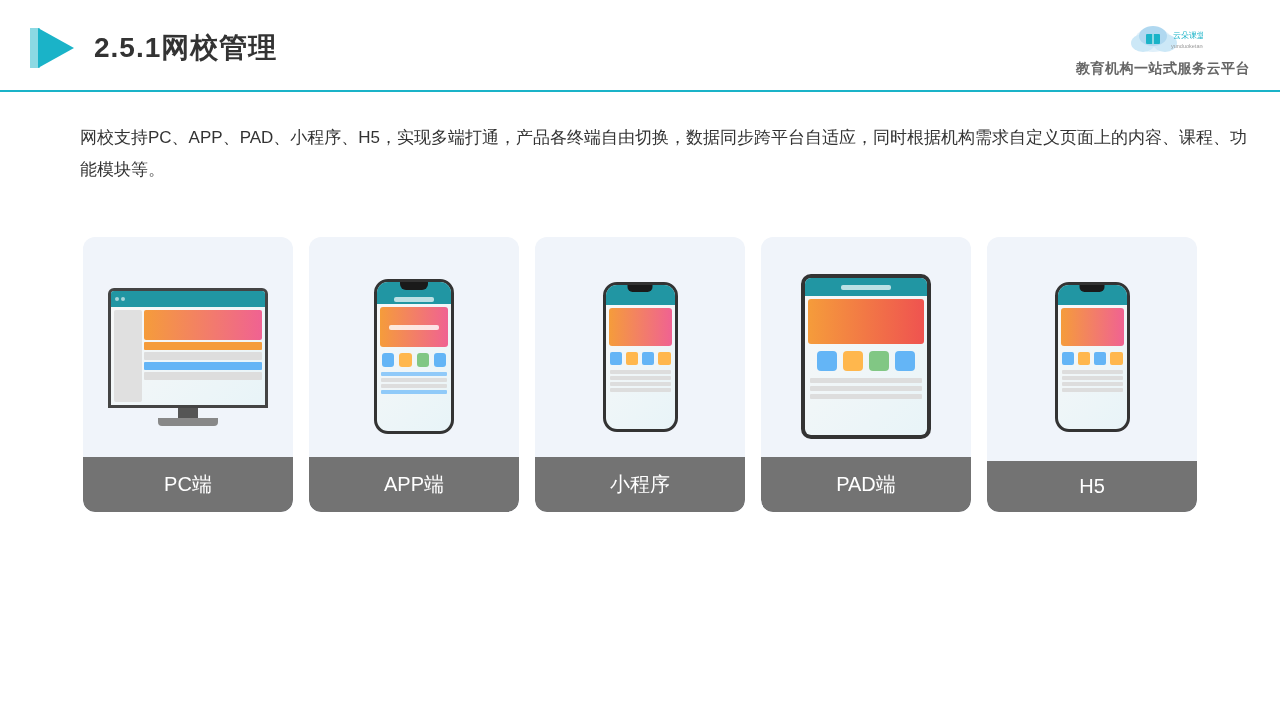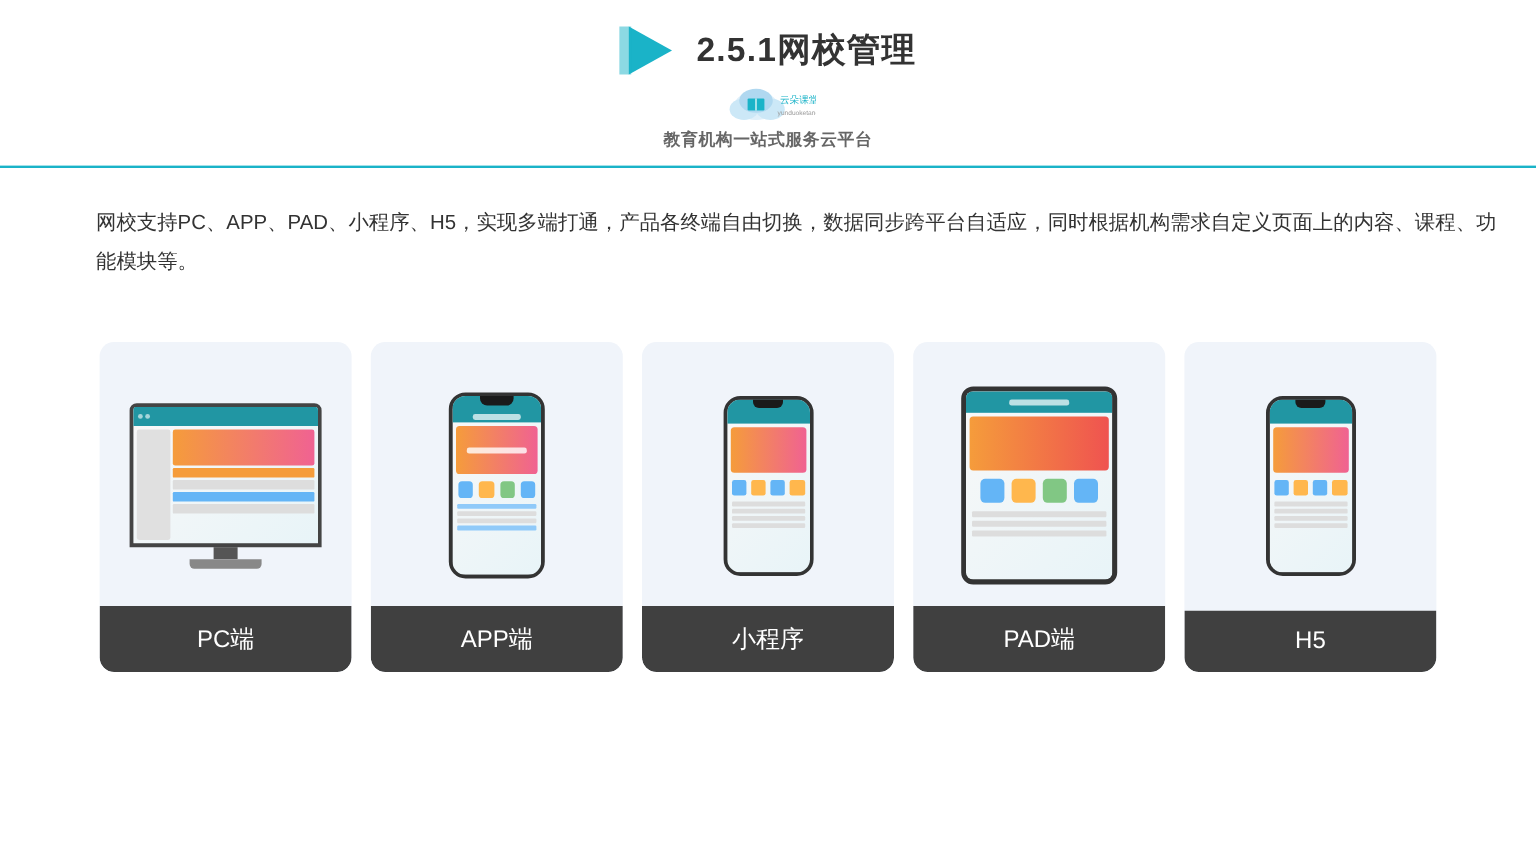--- a/index.html
+++ b/index.html
@@ -12,21 +12,20 @@
       position: relative;
     }
 
     
     .header {
       display: flex;
       align-items: center;
       justify-content: space-between;
       padding: 18px 30px 12px 30px;
       border-bottom: 2px solid #1ab3c8;
-      flex-direction: column;
     }
     .header-left {
       display: flex;
       align-items: center;
       gap: 16px;
     }
     .play-icon {
       width: 48px;
       height: 48px;
     }
@@ -86,21 +85,21 @@
       width: 100%;
       height: 200px;
       display: flex;
       align-items: center;
       justify-content: center;
       padding: 10px;
     }
 
     .card-label {
       width: 100%;
-      background: #404040;
+      background: #737373;
       color: #fff;
       text-align: center;
       font-size: 20px;
       font-weight: 500;
       padding: 14px 0;
       margin-top: auto;
       border-radius: 0 0 12px 12px;
     }
 
     

